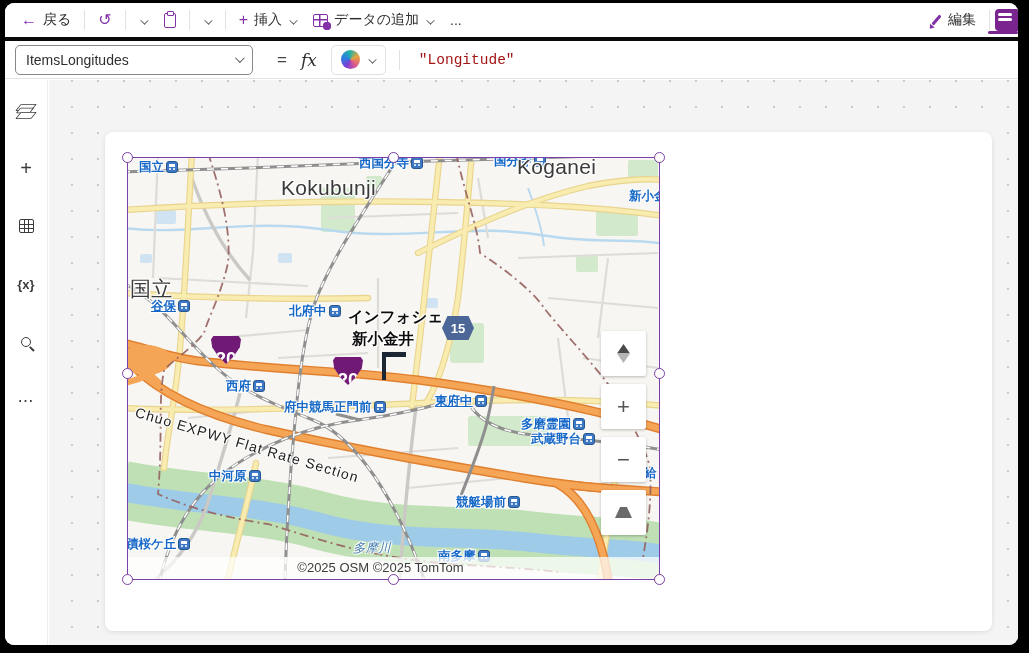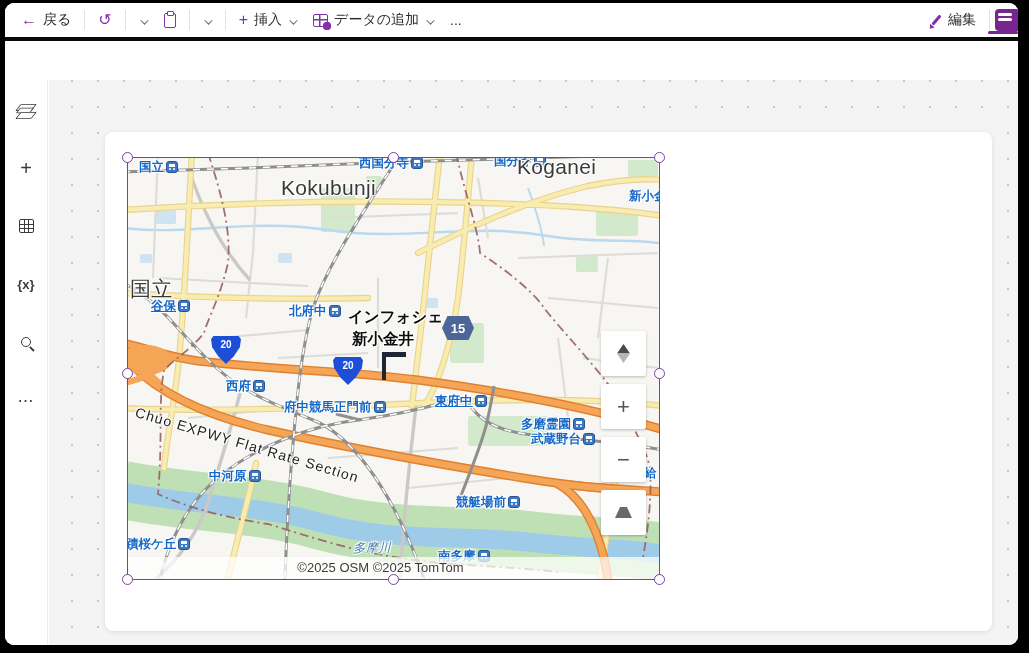--- a/index.html
+++ b/index.html
@@ -68,21 +68,21 @@
   .halo{text-shadow:0 0 2px #fff,0 0 2px #fff,1px 1px 1px #fff,-1px -1px 1px #fff,1px -1px 1px #fff,-1px 1px 1px #fff}
   .station,.station-plain{color:#1668c7;font-size:12.5px;font-weight:700}
   .city{color:#3a3a3a;font-size:21px;letter-spacing:.3px}
   .company{color:#0d0d0d;font-size:15.5px;font-weight:600}
   .river{color:#44800_}
   .river{color:#4a80b0;font-size:12.5px;font-style:italic}
   .road{color:#1c1c1c;font-size:14px;letter-spacing:1.2px;transform-origin:0 0}
   .ticon{display:inline-block;width:12px;height:12px;background:#3c78c3;border:1px solid #27568f;border-radius:3px;margin-left:2px;vertical-align:-2px;position:relative}
   .ticon::before{content:"";position:absolute;left:2px;top:2px;width:6px;height:3px;background:#fff;border-radius:.5px}
   .ticon::after{content:"";position:absolute;left:2px;bottom:2px;width:2px;height:2px;background:#fff;border-radius:50%;box-shadow:4px 0 0 #fff}
-  .shield{position:absolute;width:30px;height:28px;background:#1d4ed8;color:#fff;font-size:10px;font-weight:700;display:flex;align-items:flex-start;justify-content:center;padding-top:3px;clip-path:polygon(8% 0,92% 0,100% 12%,96% 40%,76% 72%,50% 100%,24% 72%,4% 40%,0 12%)}
+  .shield{position:absolute;width:30px;height:28px;background:#701a75;color:#fff;font-size:19px;font-weight:700;display:flex;align-items:flex-start;justify-content:center;padding-top:12px;clip-path:polygon(8% 0,92% 0,100% 12%,96% 40%,76% 72%,50% 100%,24% 72%,4% 40%,0 12%)}
   .hex{position:absolute;width:32px;height:28px;background:#4c6797;color:#fff;font-size:13px;font-weight:700;display:flex;align-items:center;justify-content:center;clip-path:polygon(0 50%,17% 7%,83% 7%,100% 50%,83% 93%,17% 93%)}
   .flag{position:absolute;left:254px;top:194px;width:4px;height:28px;background:#1d2733}
   .flag::after{content:"";position:absolute;left:0;top:0;width:24px;height:5px;background:#1d2733}
   .attribution{position:absolute;left:0;bottom:0;width:100%;height:22px;background:rgba(255,255,255,.72);color:#3c3c3c;font-size:13px;text-align:center;padding:3px 26px 0 0}
   .mapbtns{position:absolute;left:473px;top:173px;width:45px}
   .mapbtn{width:45px;height:45px;background:#fff;border-radius:2px;box-shadow:0 1px 3px rgba(0,0,0,.25);margin-bottom:8px;display:flex;align-items:center;justify-content:center;color:#555;font-size:22px;cursor:pointer}
   .ic-compass{width:13px;height:19px;background:linear-gradient(#4a4a4a 50%,#b5b5b5 50%);clip-path:polygon(50% 0,100% 50%,50% 100%,0 50%)}
   .ic-pitch{width:17px;height:11px;background:#6a6a6a;clip-path:polygon(30% 0,70% 0,100% 100%,0 100%)}
   
   .handle{position:absolute;width:11px;height:11px;background:#fff;border:1.6px solid #7b3fa8;border-radius:50%;z-index:5}
@@ -134,20 +134,34 @@
     <div class="cbtn">
       <span class="pencil-i"></span>
       <span>編集</span>
     </div>
     <span class="vdiv"></span>
     <div class="appicon"></div>
   </div>
   <div class="appicon-underline"></div>
   <div class="seam"></div>
 
+  <div class="fbar">
+    <div class="propsel">
+      <span>ItemsLongitudes</span>
+      <span class="chev"></span>
+    </div>
+    <span class="eq">=</span>
+    <span class="fx">fx</span>
+    <div class="copilot-box">
+      <span class="copilot-i"></span>
+      <span class="chev sm"></span>
+    </div>
+    <span class="vdiv"></span>
+    <span class="fcode">"Longitude"</span>
+  </div>
 
   <div class="content">
     <div class="sidebar">
       <div class="sbi">
             <span class="ic-layers">
               <i></i>
             </span>
           </div>
       <div class="sbi">
             <span class="ic-plus">+</span>

